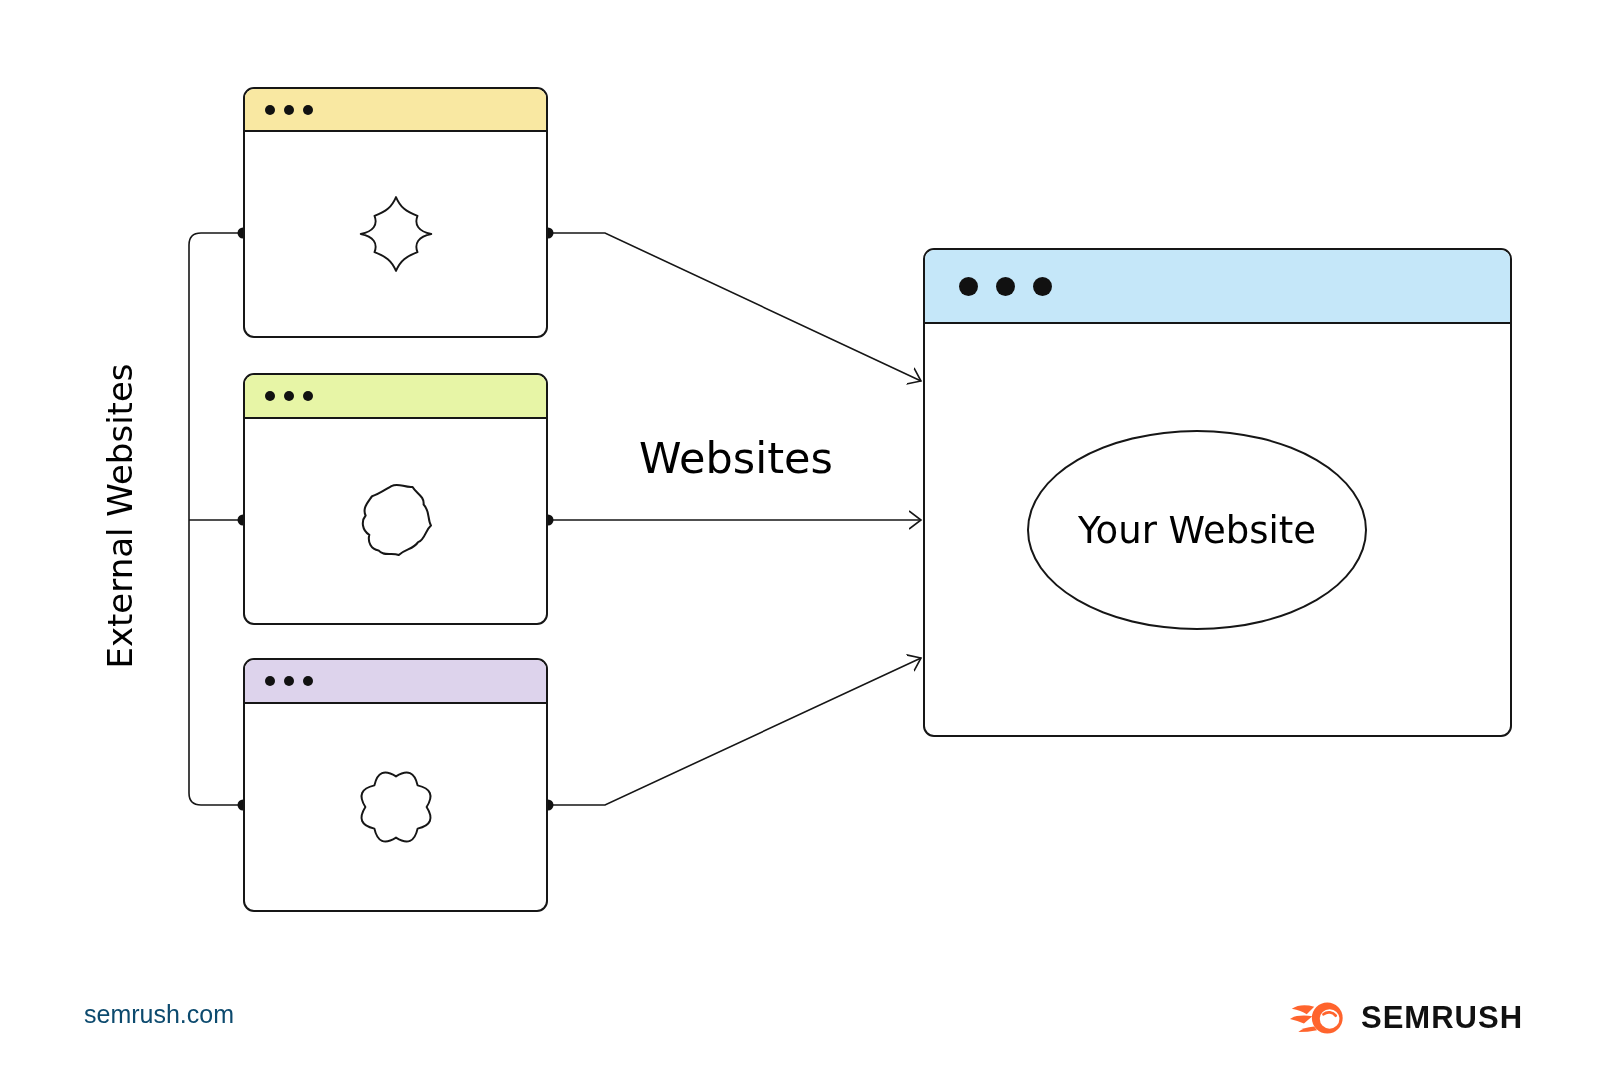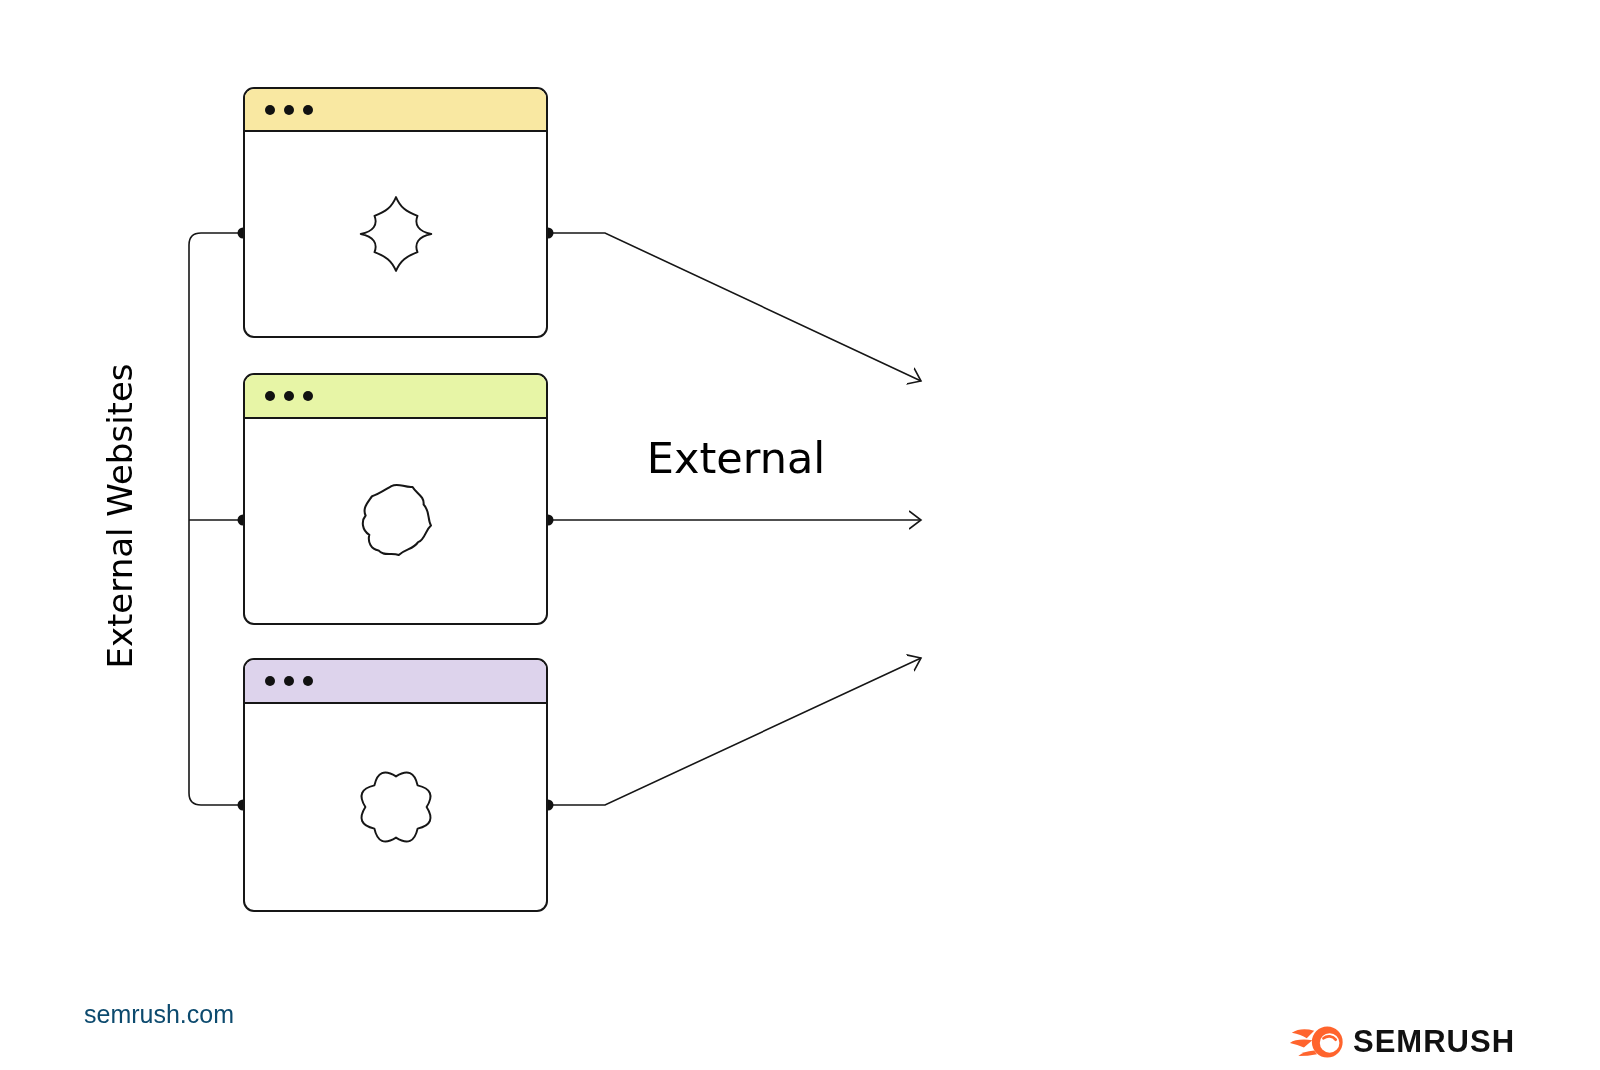--- a/index.html
+++ b/index.html
@@ -38,21 +38,21 @@
   }
   .ellipse{
     position:absolute;left:102px;top:180px;width:340px;height:200px;
     border:2px solid #161616;border-radius:50%;box-sizing:border-box;
     display:flex;align-items:center;justify-content:center;
   }
   .ellipse-text{font-size:37px;font-weight:500;white-space:nowrap;}
 
   
   .source-url{position:absolute;left:84px;top:1000px;font-size:25px;color:#0c4a6e;}
-  .brand{position:absolute;left:1289px;top:1000px;display:flex;align-items:center;gap:8px;margin-top:24px;}
+  .brand{position:absolute;left:1289px;top:1000px;display:flex;align-items:center;gap:16px;}
   .brand-text{font-size:31px;font-weight:700;letter-spacing:1px;color:#111111;}
 </style>
 </head>
 <body>
 
 <div class="canvas">
 
   <svg class="overlay" viewBox="0 0 1600 1070" xmlns="http://www.w3.org/2000/svg">
     <defs>
       <marker id="arrowhead" markerWidth="26" markerHeight="26" refX="12" refY="13" orient="auto" markerUnits="userSpaceOnUse">
@@ -116,22 +116,34 @@
           <span class="dot"></span>
       </div>
     </div>
     <div class="win-body">
       <svg width="90" height="90" viewBox="0 0 100 100">
         <path class="blob" d="M84 50 Q96.2 69.1 74 74 Q69.1 96.2 50 84 Q30.9 96.2 26 74 Q3.8 69.1 16 50 Q3.8 30.9 26 26 Q30.9 3.8 50 16 Q69.1 3.8 74 26 Q96.2 30.9 84 50 Z"></path>
       </svg>
     </div>
   </div>
 
-  <div class="diagram-label backlinks-label">External</div>
+  <div class="diagram-label backlinks-label">Websites</div>
 
+  <div class="win" style="left:923px;top:248px;width:589px;height:489px;">
+    <div class="win-header win-big-header" style="height: 74px; background: rgb(197, 231, 249);">
+      <div class="dots">
+        <span class="dot"></span>
+          <span class="dot"></span>
+          <span class="dot"></span>
+      </div>
+    </div>
+    <div class="ellipse">
+      <span class="diagram-label ellipse-text">Your Website</span>
+    </div>
+  </div>
 
   <div class="source-url">semrush.com</div>
 
   <div class="brand">
     <svg width="56" height="34" viewBox="0 0 60 36">
       <g fill="#FF642D">
         <circle cx="41" cy="18" r="16.5"></circle>
         <path d="M27 6 Q13 2 3 8 Q13 10 19 14 Z"></path>
         <path d="M25 16 Q8 14 1 19 Q10 21 16 24 Z"></path>
         <path d="M27 27 Q15 28 10 33 Q20 33 30 31 Z"></path>

